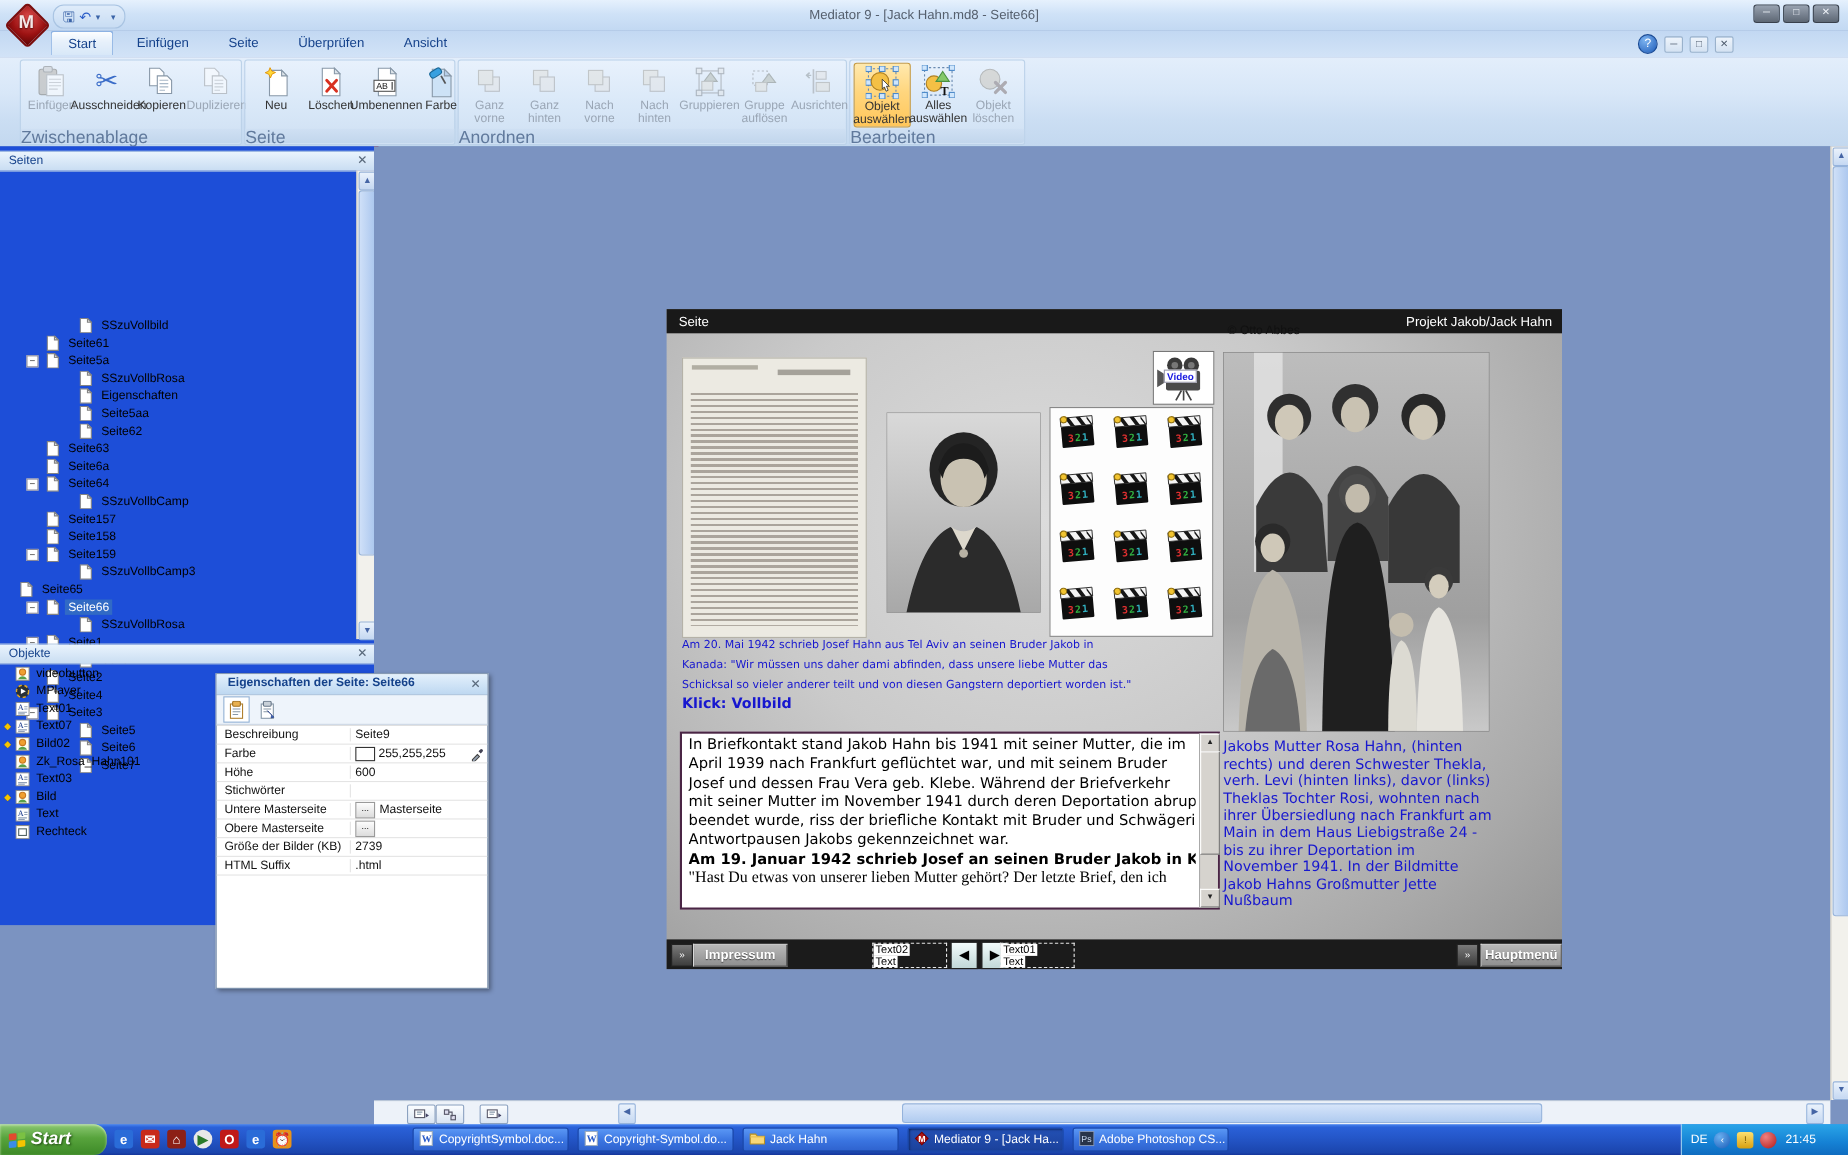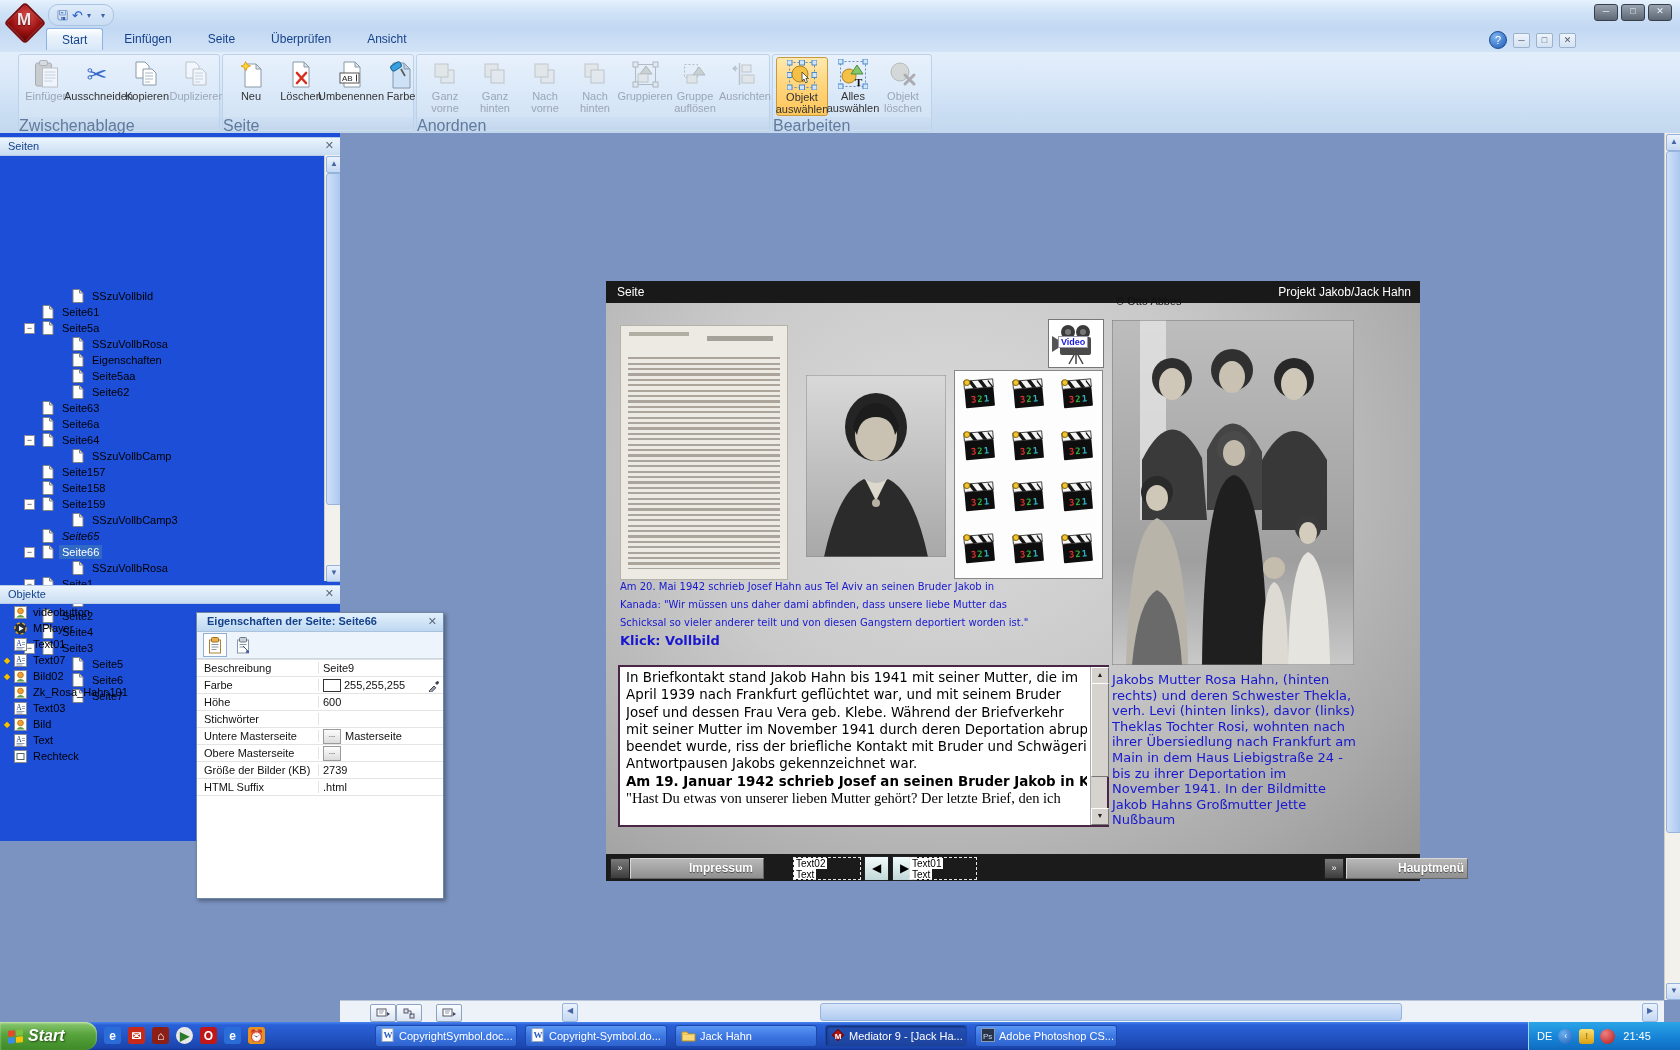--- a/index.html
+++ b/index.html
@@ -99,21 +99,21 @@
   .page{position:absolute;left:266px;top:148px;width:814px;height:600px;
     background:radial-gradient(ellipse at 42% 32%, #dcdcdc 0%, #cacaca 40%, #a9a9a9 78%, #929292 100%);}
   .pagehdr{position:absolute;left:0;top:0;width:814px;height:22px;background:#191919;color:#fff;font-size:12px;}
   .pagehdr .hl{position:absolute;left:11px;top:4px;}
   .pagehdr .hr{position:absolute;right:9px;top:4px;}
   .pageftr{position:absolute;left:0;top:573px;width:814px;height:27px;background:#1b1b1b;}
   .chevbox{position:absolute;width:18px;height:19px;background:linear-gradient(#7a7a7a,#3c3c3c);
     border:1px solid #222;color:#fff;font-size:9px;line-height:18px;text-align:center;}
   .graybtn{position:absolute;height:19px;background:linear-gradient(#b8b8b8,#8f8f8f);border:1px solid #666;
     border-top-color:#d8d8d8;border-left-color:#d8d8d8;color:#fff;font-weight:bold;font-size:12px;
-    text-align:center;text-shadow:0 1px 1px #444;line-height:18px;padding-left:48px;}
+    text-align:center;text-shadow:0 1px 1px #444;line-height:18px;}
   .dashobj{position:absolute;height:21px;border:1px dashed #e8e8e8;overflow:hidden;}
   .objchip{display:block;width:fit-content;background:#fff;color:#000;font-size:10px;line-height:11px;padding:0 2px;}
   .navarr{position:absolute;width:23px;height:23px;background:linear-gradient(#f2fbfb,#c2d8d8);
     border:1px solid #222;text-align:center;font-size:12px;line-height:22px;color:#000;}
 
   .letter{position:absolute;left:14px;top:44px;width:166px;height:253px;background:#eceae2;border:1px solid #b5b2a8;}
   .letter .hand{position:absolute;left:8px;top:6px;width:60px;height:4px;background:#8a857a;opacity:.6;}
   .letter .hand2{position:absolute;right:14px;top:10px;width:66px;height:5px;background:#77726a;opacity:.6;}
   .letter .linesA{position:absolute;left:7px;right:7px;top:28px;height:215px;
     background:repeating-linear-gradient(180deg, transparent 0 3.2px, #9a938a 3.2px 5.4px);opacity:.8;}
@@ -176,20 +176,21 @@
 
 <div id="screen">
 
   <div class="titlebar">
     <div class="qat">
       <span class="ic">🖫</span>
       <span class="ic" style="color:#2a5cc8">↶</span>
       <span class="ic" style="font-size:8px">▾</span>
       <span class="ic" style="font-size:8px;margin-left:6px">▾</span>
     </div>
+    <div class="wtitle">Mediator 9 - [Jack Hahn.md8 - Seite66]</div>
     <div class="winbtns">
       <div class="winbtn">─</div>
       <div class="winbtn">□</div>
       <div class="winbtn">✕</div>
     </div>
   </div>
   <div class="applogo">
     <div class="dia"></div>
       <div class="m">M</div>
   </div>
@@ -588,21 +589,21 @@
         </div>
         <div class="trow" style="padding-left: 72px;">
           <span class="ticon">
             <svg width="12" height="14" viewBox="0 0 12 14">
               <path d="M1 .5h6.5L11 4v9.5H1z" fill="#fff" stroke="#848484"></path>
               <path d="M7.5 .5 11 4H7.5z" fill="#dcdcdc" stroke="#848484"></path>
             </svg>
           </span>
           <span class="tlabel">SSzuVollbCamp3</span>
         </div>
-        <div class="trow" style="padding-left: 24px; font-style: italic;">
+        <div class="trow" style="">
           <span class="expspace"></span>
           <span class="ticon">
             <svg width="12" height="14" viewBox="0 0 12 14">
               <path d="M1 .5h6.5L11 4v9.5H1z" fill="#fff" stroke="#848484"></path>
               <path d="M7.5 .5 11 4H7.5z" fill="#dcdcdc" stroke="#848484"></path>
             </svg>
           </span>
           <span class="tlabel">Seite65</span>
         </div>
         <div class="trow" style="padding-left: 24px;">

